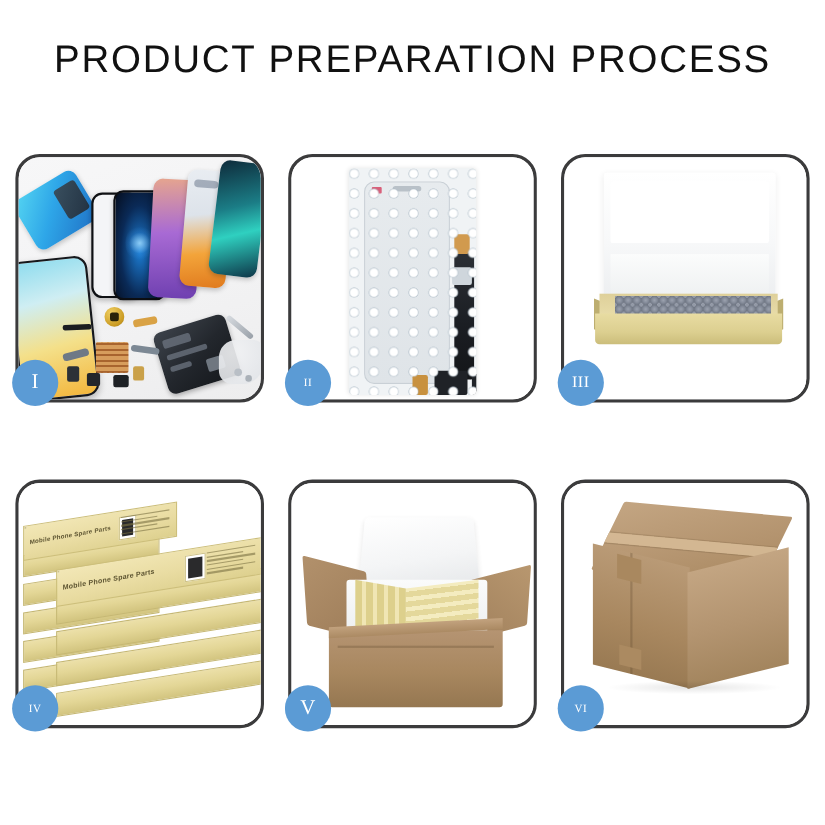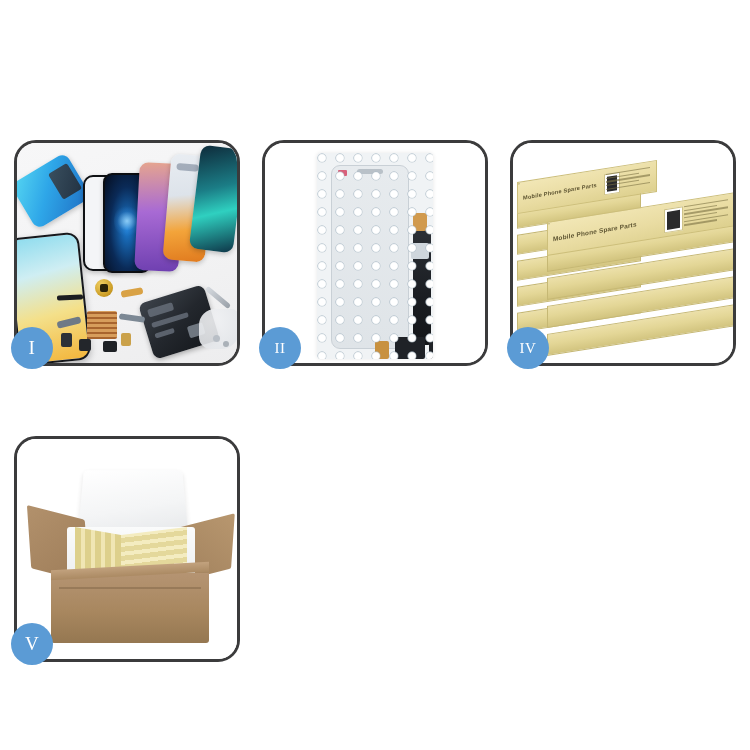--- a/index.html
+++ b/index.html
@@ -85,21 +85,21 @@
     background: #5b9bd5;
     color: #ffffff;
     display: flex;
     align-items: center;
     justify-content: center;
     font-family: "Liberation Serif", serif;
     font-size: 19px;
     letter-spacing: 0.5px;
     z-index: 5;
   }
-  .badge.wide { font-size: 15px; }
+  .badge.wide { font-size: 10px; }
   .badge.xwide { font-size: 14.5px; }
 
   
   .p1 { background: linear-gradient(160deg,#f7f7f8 0%, #f2f2f3 60%, #ededee 100%); }
   .phone-fan { position:absolute; left:0; top:0; width:226px; height:140px; }
   .ph {
     position: absolute;
     border-radius: 9px;
     box-shadow: 0 2px 5px rgba(0,0,0,.22);
   }
@@ -399,20 +399,21 @@
     position:absolute; left:18px; bottom:4px; width:156px; height:12px;
     background: radial-gradient(ellipse at center, rgba(0,0,0,.10), transparent 72%);
   }
 </style>
 </head>
 <body>
 
 <div class="page">
 
   <div class="header">
+    <div class="title">PRODUCT PREPARATION PROCESS</div>
   </div>
 
   <div class="grid">
 
     <div class="panel">
       <div class="panel-inner p1">
         <div class="phone-fan">
           <div class="ph ph-a"></div>
           <div class="ph ph-b"></div>
           <div class="ph ph-c"></div>
@@ -458,20 +459,35 @@
             <span></span>
               <span></span>
               <span></span>
           </div>
           <div class="bubbles"></div>
         </div>
       </div>
       <div class="badge wide">II</div>
     </div>
 
+    <div class="panel">
+      <div class="panel-inner p3">
+        <div class="foam-lid"></div>
+        <div class="foam-body"></div>
+        <div class="box3">
+          <div class="capL"></div>
+          <div class="capR"></div>
+          <div class="rim">
+            <div class="inner"></div>
+          </div>
+          <div class="front"></div>
+        </div>
+      </div>
+      <div class="badge xwide">III</div>
+    </div>
 
     <div class="panel">
       <div class="panel-inner p4">
         <div class="stack">
           <div class="kbox s-l5"></div>
           <div class="kbox s-l4"></div>
           <div class="kbox s-l3"></div>
           <div class="kbox s-l2"></div>
           <div class="kbox s-l1"></div>
 
@@ -529,15 +545,32 @@
           <div class="yellowRows">
             <div class="yrowL"></div>
             <div class="yrowR"></div>
           </div>
           <div class="cartonBody"></div>
         </div>
       </div>
       <div class="badge">V</div>
     </div>
 
+    <div class="panel">
+      <div class="panel-inner p6">
+        <div class="bigbox">
+          <div class="bb-top">
+            <div class="tape"></div>
+          </div>
+          <div class="bb-left">
+            <div class="seam"></div>
+            <div class="tab1"></div>
+            <div class="tab2"></div>
+          </div>
+          <div class="bb-right"></div>
+          <div class="bb-shadow"></div>
+        </div>
+      </div>
+      <div class="badge wide">VI</div>
+    </div>
 
   </div>
 </div>
 
 </body></html>

